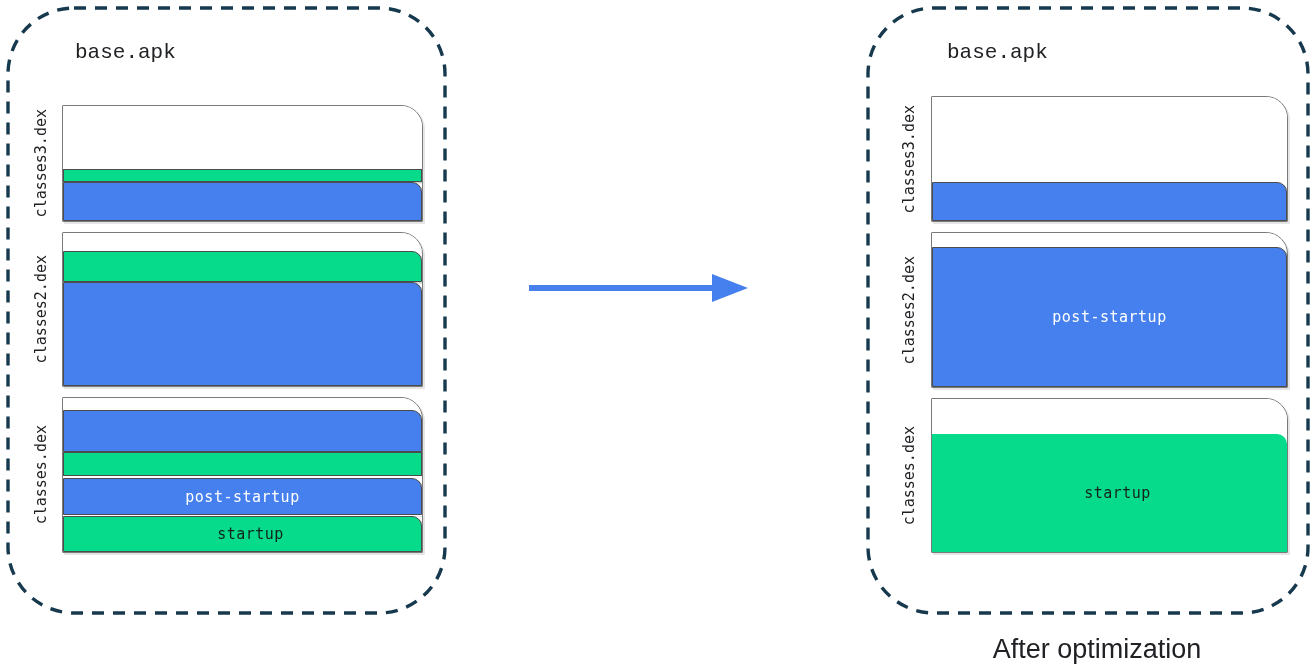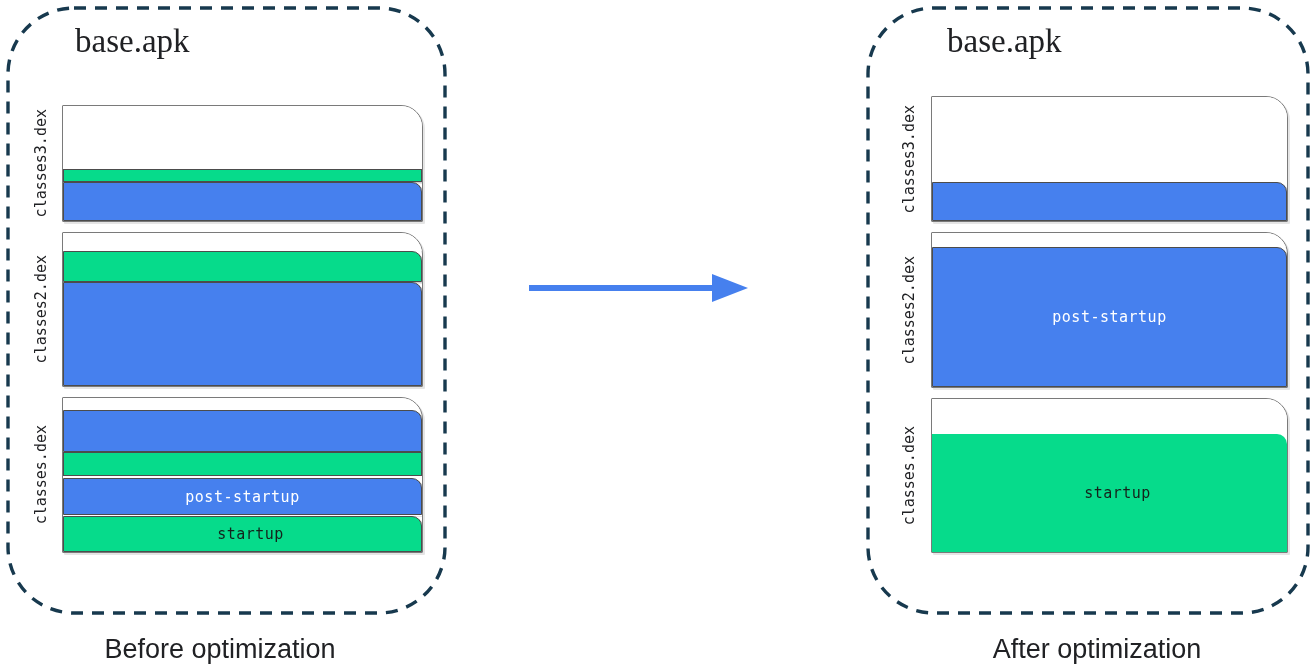--- a/index.html
+++ b/index.html
@@ -2,23 +2,23 @@
 <html><head>
 <meta charset="utf-8">
 <style>
   html,body{margin:0;padding:0;background:#ffffff;}
   .canvas{
     position:relative;width:1315px;height:667px;background:#ffffff;overflow:hidden;
     font-family:"Liberation Sans",sans-serif;
   }
   svg.outline{position:absolute;pointer-events:none;}
   .apk-title{
-    position:absolute;top:24px;height:34px;line-height:34px;
-    font-family:Liberation Serif, serif;
-    font-size:33px;color:var(--text-dark);white-space:nowrap;
+    position:absolute;top:36px;height:34px;line-height:34px;
+    font-family:Liberation Mono, monospace;
+    font-size:21px;color:var(--text-dark);white-space:nowrap;
   }
   .t-before{left:75px;}
   .t-after{left:947px;}
   .caption{
     position:absolute;top:634px;width:440px;text-align:center;
     font-size:27px;color:var(--text-dark);
   }
   .c-before{left:0px;}
   .c-after{left:877px;}
   .file-doc{
@@ -126,16 +126,15 @@
       <div class="file-label" style="left: 897px; top: 398px; height: 155px;">
         <span>classes.dex</span>
       </div>
     </div>
 
   <svg class="outline" style="left:520px;top:270px;" width="240" height="40">
     <line x1="9" y1="18" x2="196" y2="18" stroke="#4680ee" stroke-width="6"></line>
     <polygon points="192,4 228,18 192,32" fill="#4680ee"></polygon>
   </svg>
 
-  <div class="caption c-before">Before optimization</div>
   <div class="caption c-after">After optimization</div>
 
 </div>
 
 </body></html>

